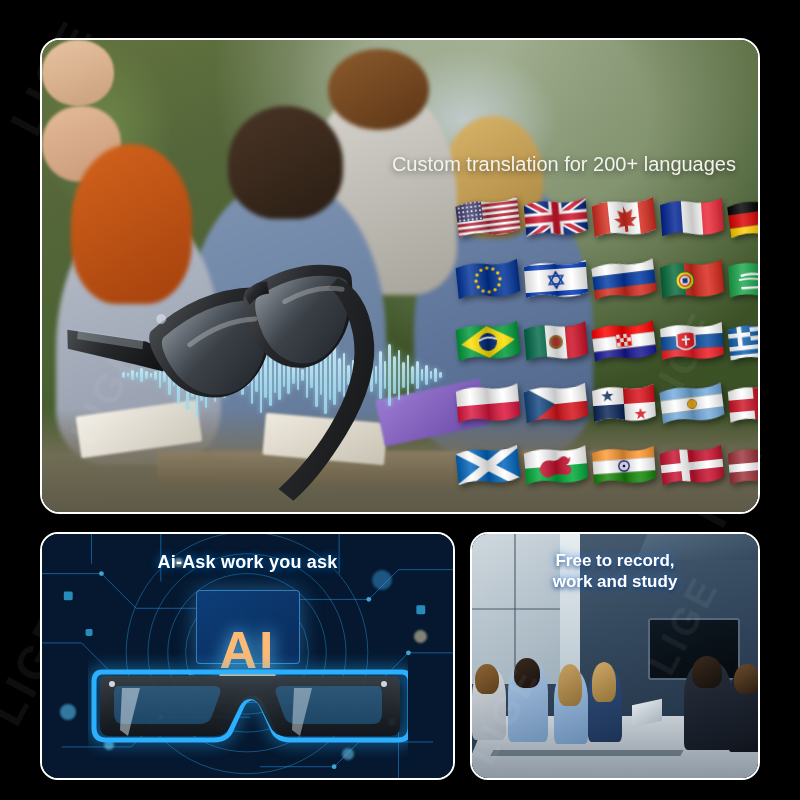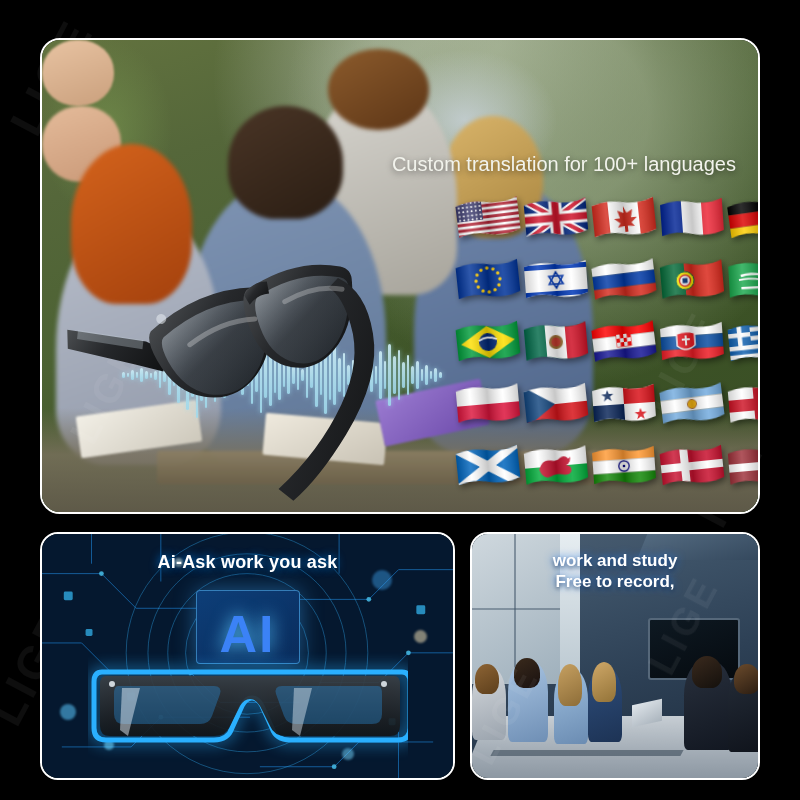--- a/index.html
+++ b/index.html
@@ -92,23 +92,23 @@
       radial-gradient(circle at 12% 78%, rgba(25,130,210,.45) 0 10%, transparent 42%),
       radial-gradient(circle at 88% 22%, rgba(30,110,190,.4) 0 10%, transparent 40%),
       linear-gradient(155deg,#061a38 0%,#072murky 0%,#06224a 35%,#041634 70%,#020c1f 100%);
     background-color:#05182f;
   }
   .circuit{ position:absolute; inset:0; opacity:.85; }
   .bokeh{ position:absolute; border-radius:50%; filter:blur(1px); }
   #ai-caption{ position:absolute; left:0; right:0; top:18px; text-align:center;
       font-size:18px; font-weight:700; color:#fff; letter-spacing:.2px;
       text-shadow:0 0 10px rgba(0,140,255,.9),0 2px 4px rgba(0,0,0,.6); }
-  #ai-chip-label{ position:absolute; left:50%; top:70px; transform:translateX(-50%);
-      font-size:52px; font-weight:700; color:#3b82f6; letter-spacing:2px;
-      text-shadow:0 0 18px rgba(90,200,255,.95); }
+  #ai-chip-label{ position:absolute; left:50%; top:86px; transform:translateX(-50%);
+      font-size:52px; font-weight:700; color:#fdba74; letter-spacing:2px;
+      text-shadow:0 0 18px rgba(90,200,255,.95);text-decoration:underline; }
   #ai-glasses{ position:absolute; left:50%; top:118px; transform:translateX(-50%);
       width:320px; height:110px; }
 
   
   .office-bg{ position:absolute; inset:0;
     background:linear-gradient(165deg,#4a5e72 0%,#3c5166 28%,#2d4055 58%,#1d2c3d 100%); }
   #office-caption{ position:absolute; left:0; right:0; top:16px; text-align:center;
       font-size:17px; font-weight:700; color:#fff; line-height:1.25;
       text-shadow:0 0 9px rgba(40,120,230,.95),0 2px 4px rgba(0,0,0,.55); }
   .o-el{ position:absolute; }
@@ -250,21 +250,21 @@
       <path d="M186,68 q12,-10 26,-5 l-2,12 q-12,-3 -22,4 Z" fill="url(#fr1)"></path>
 
       <path d="M280,84 q22,22 14,64 q-8,44 -60,86 q-40,32 -72,44 l-10,-16 q52,-22 88,-58 q34,-34 36,-72 q2,-30 -8,-42 Z" fill="url(#fr1)"></path>
 
       <path d="M18,44 L76,76 L72,84 L14,52 Z" fill="rgba(190,200,210,.35)"></path>
       <circle cx="100" cy="62" r="5" fill="rgba(230,235,240,.55)"></circle>
       <path d="M118,96 q38,-12 70,-2" stroke="rgba(255,255,255,.28)" stroke-width="5" fill="none" stroke-linecap="round"></path>
       <path d="M222,88 q34,-6 58,8" stroke="rgba(255,255,255,.26)" stroke-width="5" fill="none" stroke-linecap="round"></path>
     </svg>
 
-    <div id="hero-sub">Custom translation for 100+ languages</div>
+    <div id="hero-sub">Custom translation for 200+ languages</div>
 
     <div id="flag-grid">
         <div class="flag" title="United States" style="left: 0px; top: 0px; transform: rotate(-7deg);"><svg viewBox="0 0 62 40" width="62" height="40" style="filter:drop-shadow(2px 3px 3px rgba(0,0,0,.45))">
             <defs>
               <clipPath id="cp0">
                 <path d="M0,5 Q15,0 31,4 Q47,8 62,2 L62,34 Q47,40 31,36 Q15,31 0,36 Z"></path>
               </clipPath>
     <linearGradient id="sh0" x1="0" y1="0" x2="1" y2="0">
       <stop offset="0%" stop-color="rgba(0,0,0,.18)"></stop>
                 <stop offset="22%" stop-color="rgba(255,255,255,.18)"></stop>
@@ -941,18 +941,18 @@
 
     <div class="o-el" style="left:256px;top:136px;width:40px;height:82px;background:linear-gradient(160deg,#242c38,#0f131b);border-radius:38% 38% 8% 8%;"></div>
     <div class="o-el" style="left:262px;top:130px;width:26px;height:30px;background:linear-gradient(150deg,#6b4b2c,#2a1c11);border-radius:50% 50% 36% 36%;"></div>
 
     <div class="o-el" style="left:160px;top:168px;width:30px;height:22px;background:linear-gradient(160deg,#dfe5ea,#aab4bd);transform:skewY(-12deg);"></div>
 
     <div class="wm" style="left:160px; top:70px; font-size:38px;">LIGE</div>
     <div class="wm" style="left:-20px; top:160px; font-size:38px;">LIGE</div>
 
     <div id="office-caption">
+      <div>Free to record,</div>
       <div>work and study</div>
-      <div>Free to record,</div>
     </div>
   </div>
 
 </div>
 
 </body></html>

